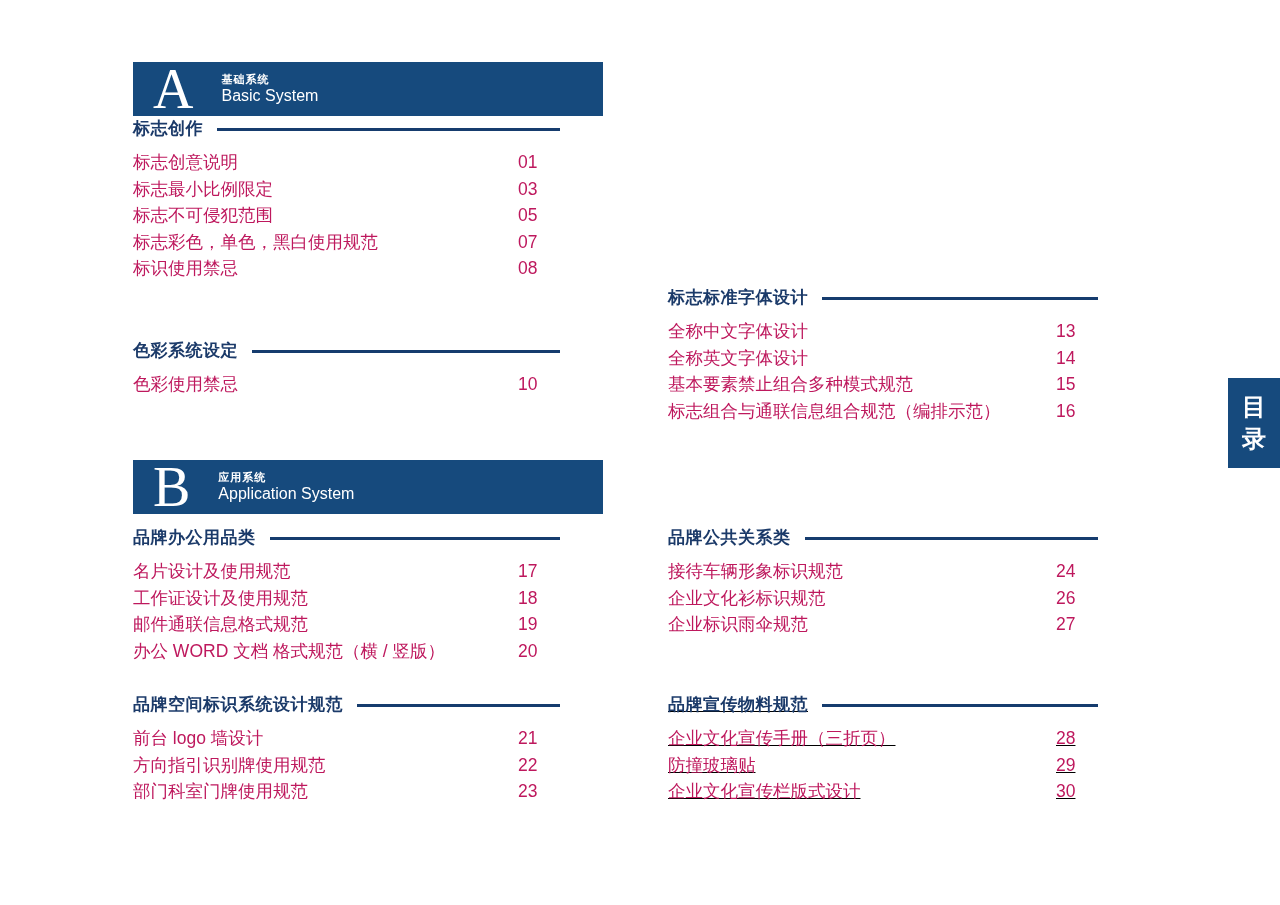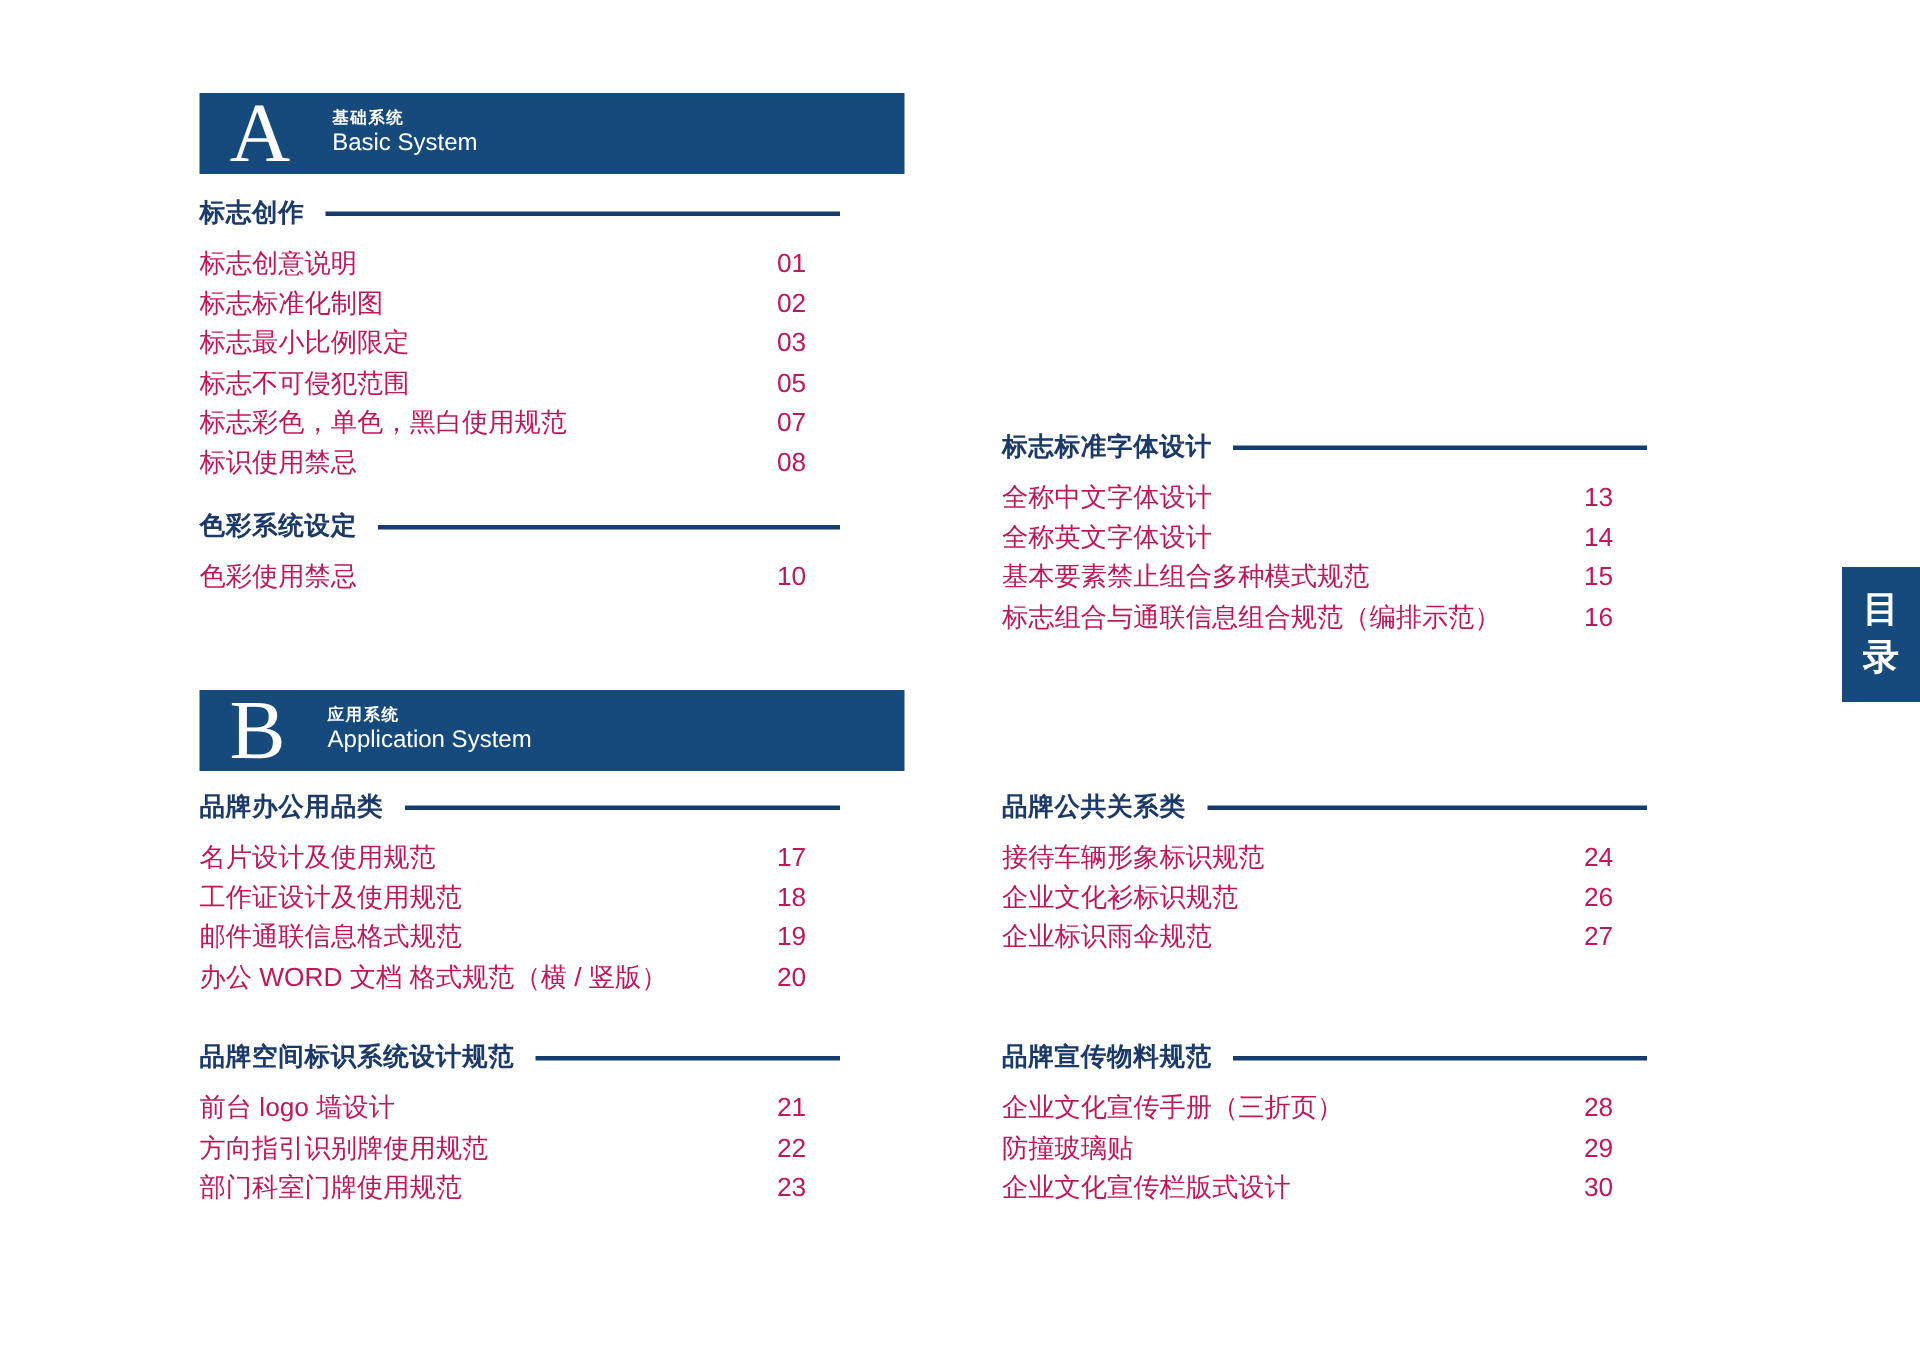--- a/index.html
+++ b/index.html
@@ -31,28 +31,28 @@
     margin-left: 20px;
     font-weight: 400;
   }
   .banner .titles { margin-left: 28px; line-height: 1.2; }
   .banner .title-zh { font-size: 11px; font-weight: bold; letter-spacing: 1px; }
   .banner .title-en { font-size: 16px; font-weight: 400; }
   
   .section { position: absolute; }
   .col-left  { left: 133px; width: 427px; }
   .col-right { left: 668px; width: 430px; }
-  .s0 { top: 130px; }
+  .s0 { top: 117px; }
   .s1 { top: 339px; }
   .s2 { top: 129px; }
   .s3 { top: 286px; }
   .s4 { top: 526px; }
   .s5 { top: 693px; }
   .s6 { top: 526px; }
-  .s7 { top: 693px; }
+  .s7 { top: 693px; text-decoration: underline; }
   .section-head {
     display: flex;
     align-items: center;
     height: 22px;
     color: #1b3a69;
   }
   .section-title {
     font-size: 17px;
     font-weight: bold;
     white-space: nowrap;
@@ -122,24 +122,20 @@
     <div class="section-head">
       <span class="section-title">标志创作</span>
       <span class="section-rule"></span>
     </div>
     <div class="items">
       <div class="toc-row">
         <span class="toc-label">标志创意说明</span>
         <span class="toc-page">01</span>
       </div>
       <div class="toc-row">
-        <span class="toc-label">标志标准化制图</span>
-        <span class="toc-page">02</span>
-      </div>
-      <div class="toc-row">
         <span class="toc-label">标志最小比例限定</span>
         <span class="toc-page">03</span>
       </div>
       <div class="toc-row">
         <span class="toc-label">标志不可侵犯范围</span>
         <span class="toc-page">05</span>
       </div>
       <div class="toc-row">
         <span class="toc-label">标志彩色，单色，黑白使用规范</span>
         <span class="toc-page">07</span>

